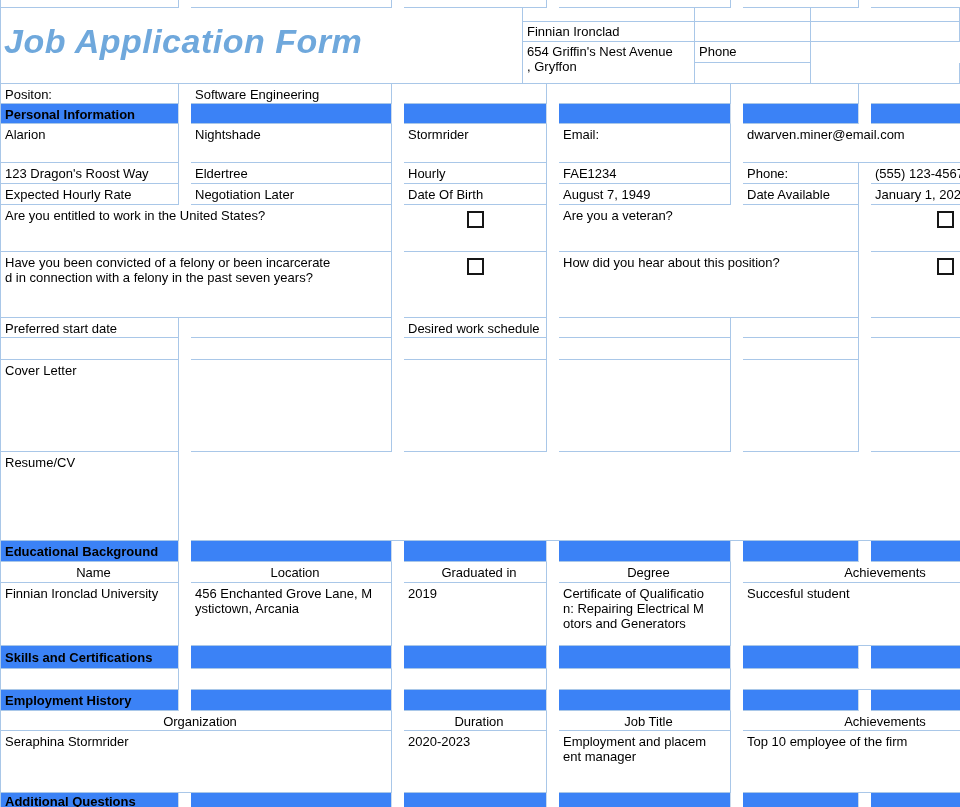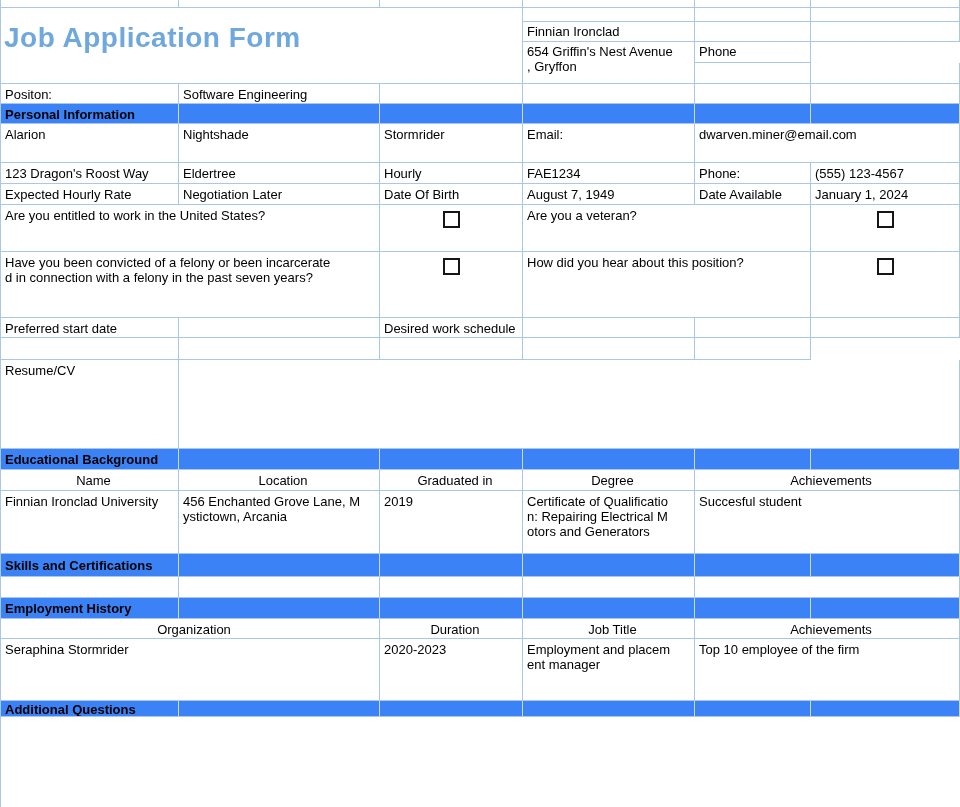--- a/index.html
+++ b/index.html
@@ -8,20 +8,21 @@
     font-family: "Liberation Sans", sans-serif; font-size: 13px;
   }
   .sheet {
     width: 960px; height: 807px; overflow: hidden;
     border-left: 1px solid #a9c7e8; background: #fff;
   }
   .row {
     display: grid;
     grid-template-columns: 178px 201px 143px 172px 116px 149px;
     width: 959px;
+    gap: 12px;
   }
   .c {
     border-right: 1px solid #a9c7e8;
     border-bottom: 1px solid #a9c7e8;
     padding: 3px 4px 2px 4px;
     line-height: 15px;
     overflow: hidden;
     white-space: pre-wrap;
   }
   .sp2 { grid-column: span 2; }
@@ -38,23 +39,24 @@
   .titleblock {
     display: grid; width: 959px;
     grid-template-columns: 522px 172px 116px 149px;
     grid-template-rows: 14px 20px 21px 21px;
   }
   .titleblock .c { padding: 2px 4px; }
   .title-cell {
     grid-column: 1; grid-row: 1 / span 4;
     border-right: 1px solid #a9c7e8; border-bottom: 1px solid #a9c7e8;
     padding: 14px 0 0 3px;
-    font-size: 28px; font-weight: bold; color: #6fa8dc;
+    font-size: 34px; font-weight: bold; color: #6fa8dc;
     letter-spacing: 0.5px;
     overflow: hidden;
+    font-style: italic;
   }
   .addr-cell { grid-row: 3 / span 2; grid-column: 2; }
   
   .ckc {
     display: flex; justify-content: center; align-items: flex-start;
     padding-top: 6px;
   }
   .checkbox {
     width: 17px; height: 17px;
     border: 2px solid #161616; background: #fff;
@@ -166,20 +168,28 @@
   </div>
 
   <div class="row" style="height:22px">
     <div class="c"></div>
     <div class="c"></div>
     <div class="c"></div>
     <div class="c"></div>
     <div class="c"></div>
   </div>
 
+  <div class="row" style="height:92px">
+    <div class="c">Cover Letter</div>
+    <div class="c"></div>
+    <div class="c"></div>
+    <div class="c"></div>
+    <div class="c"></div>
+    <div class="c"></div>
+  </div>
 
   <div class="row" style="height:89px">
     <div class="c">Resume/CV</div>
     <div class="c sp5"></div>
   </div>
 
   <div class="row band" style="height:21px">
     <div class="c">Educational Background</div>
     <div class="c"></div>
       <div class="c"></div>

